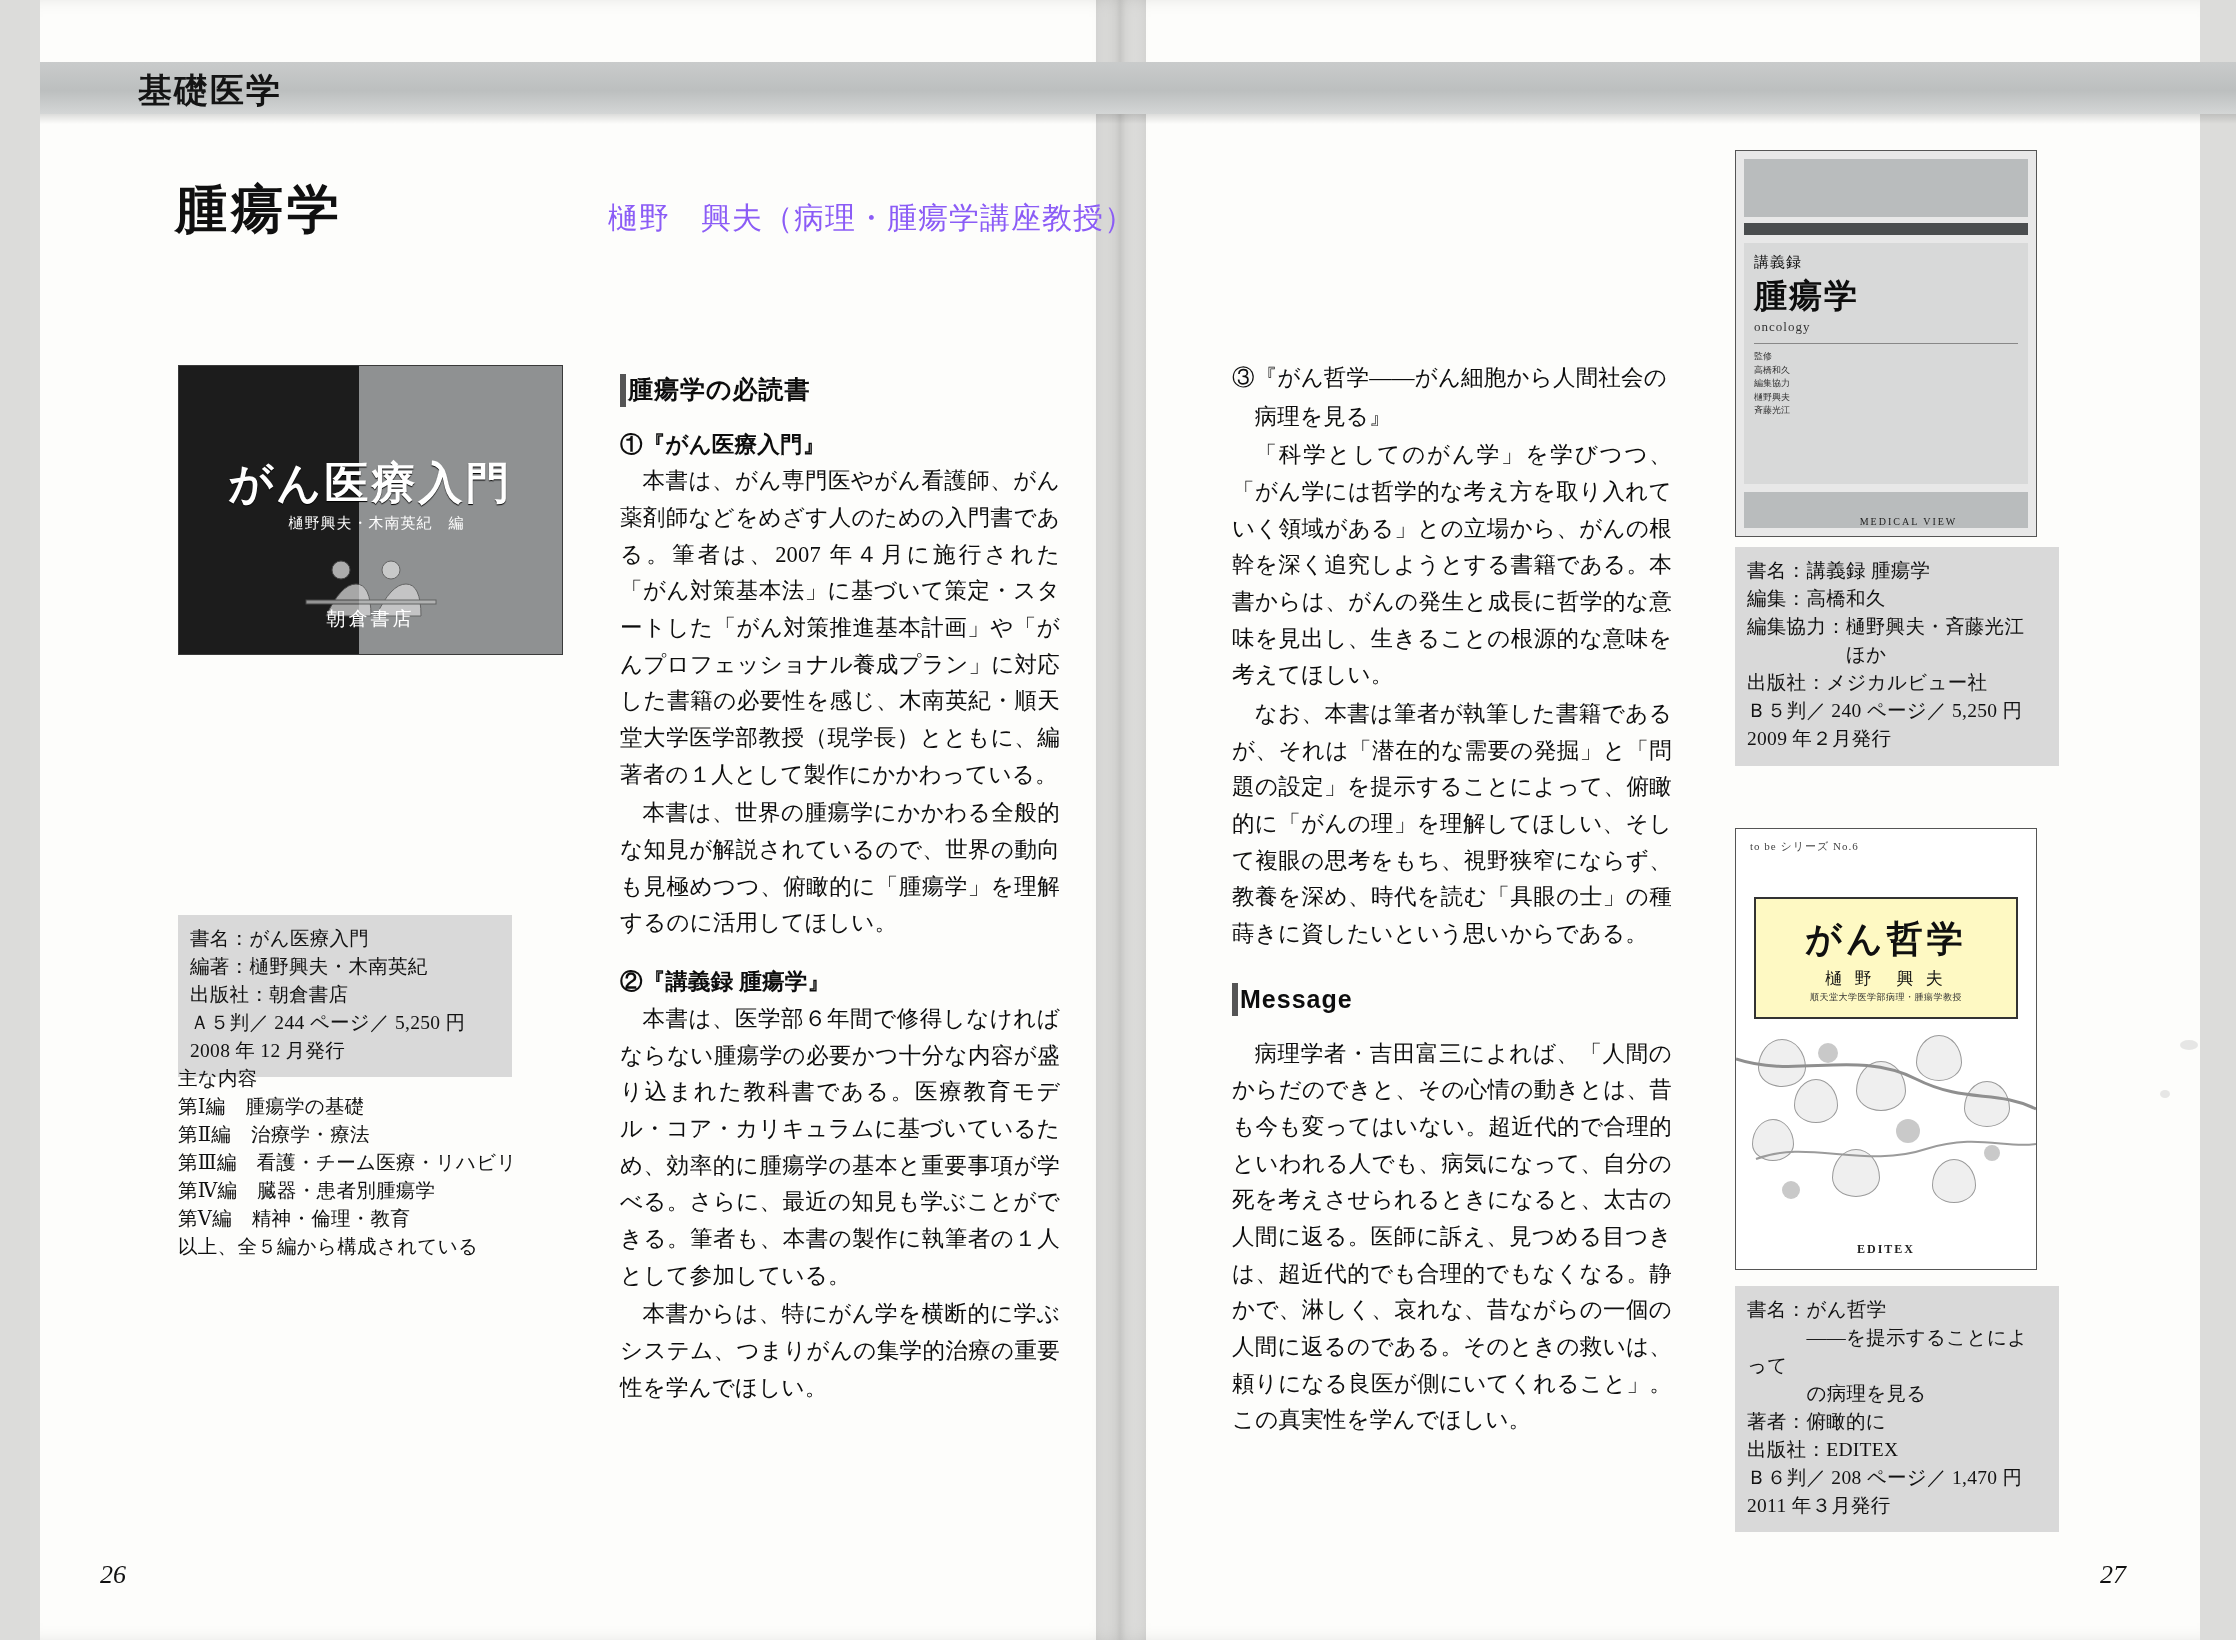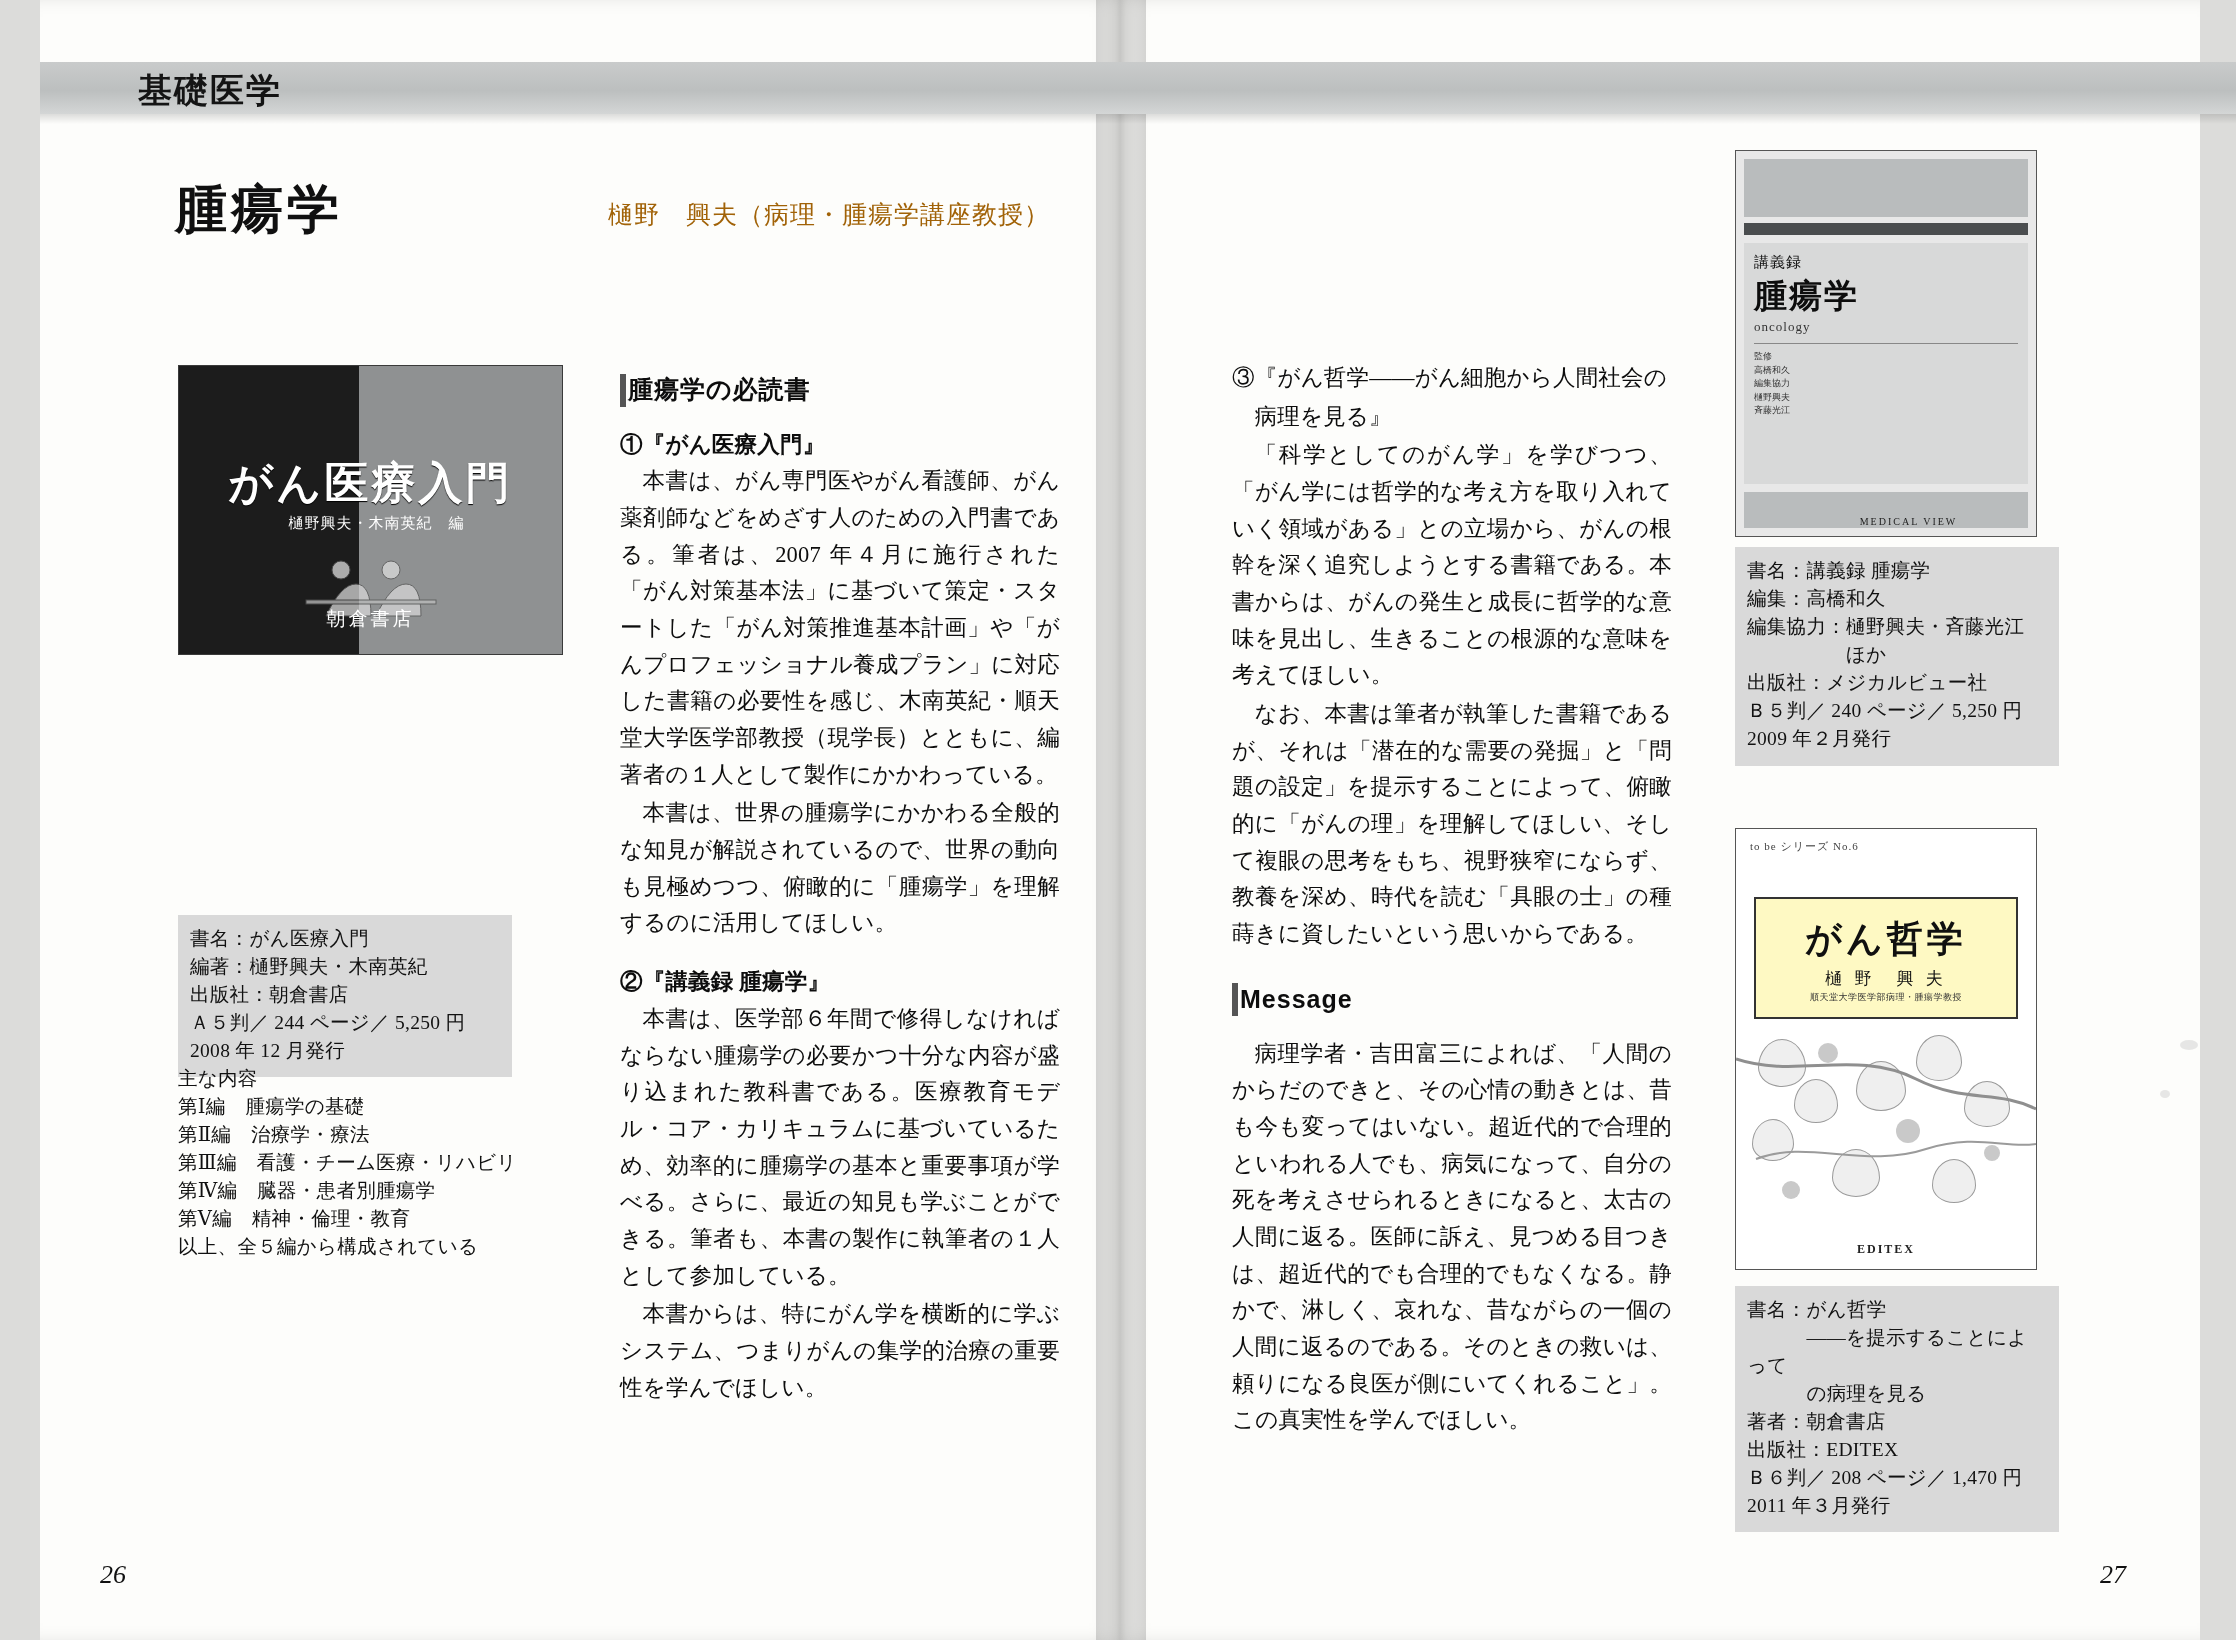--- a/index.html
+++ b/index.html
@@ -25,21 +25,21 @@
   #header-band{position:absolute;left:40px;right:0;top:62px;height:52px;
     background:linear-gradient(to bottom,#c9cbcb,#bcbfbf 55%,#d4d6d6);}
   #header-band-shadow{position:absolute;left:40px;right:0;top:114px;height:10px;
     background:linear-gradient(to bottom,rgba(0,0,0,.13),rgba(0,0,0,0));}
   #category-title{position:absolute;left:138px;top:68px;
     font-size:34px;letter-spacing:2px;color:#141414;
     font-family:"Liberation Serif","DejaVu Serif",serif;font-weight:700;}
 
   
   #article-title{position:absolute;left:175px;top:175px;font-size:52px;font-weight:700;letter-spacing:4px;color:#101010;}
-  #author-line{position:absolute;left:608px;top:198px;font-size:25px;letter-spacing:1px;color:#a16207;}
+  #author-line{position:absolute;left:608px;top:198px;font-size:30px;letter-spacing:1px;color:#8b5cf6;}
 
   
   #cover1{position:absolute;left:178px;top:365px;width:385px;height:290px;}
   .cover1-box{position:absolute;inset:0;border:1px solid #3a3a3a;background:#efefef;}
   .cover1-left{position:absolute;left:0;top:0;width:47%;height:100%;background:#1c1c1c;}
   .cover1-right{position:absolute;right:0;top:0;width:53%;height:100%;background:#8f9192;}
   #cover1-title{position:absolute;left:0;right:0;top:88px;text-align:center;color:#fff;
     font-size:44px;font-weight:700;letter-spacing:3px;text-shadow:0 1px 1px #000;}
   #cover1-authors{position:absolute;left:12px;right:0;top:148px;text-align:center;color:#fff;font-size:15px;letter-spacing:1px;}
   #cover1-pub{position:absolute;left:0;right:0;bottom:22px;text-align:center;color:#fff;font-size:19px;letter-spacing:3px;}
@@ -220,21 +220,21 @@
         <path d="M0 40 C60 60 120 30 180 60 C230 85 260 70 300 90" stroke="#8f8f8f" stroke-width="3" fill="none"></path>
         <path d="M20 140 C70 120 130 150 190 130 C240 114 270 130 300 125" stroke="#9b9b9b" stroke-width="2" fill="none"></path>
       </svg>
       <div id="c3-pub">EDITEX</div>
     </div>
 
     <div id="info3">
       <div class="meta-line">書名：がん哲学</div>
       <div class="meta-line">　　　――を提示することによって</div>
       <div class="meta-line">　　　の病理を見る</div>
-      <div class="meta-line">著者：朝倉書店</div>
+      <div class="meta-line">著者：俯瞰的に</div>
       <div class="meta-line">出版社：EDITEX</div>
       <div class="meta-line">Ｂ６判／ 208 ページ／ 1,470 円</div>
       <div class="meta-line">2011 年３月発行</div>
     </div>
   </div>
 
   <div id="pg-right">27</div>
 
   <div class="speck" style="left:2180px;top:1040px;width:18px;height:10px;"></div>
   <div class="speck" style="left:2160px;top:1090px;width:10px;height:8px;"></div>

